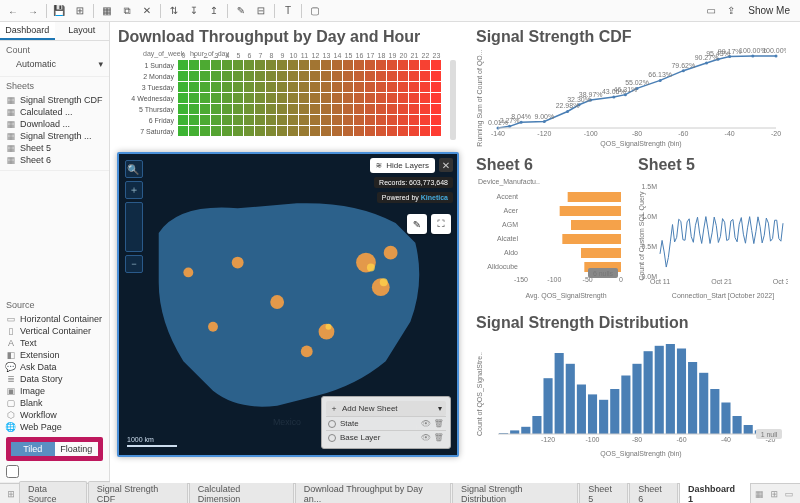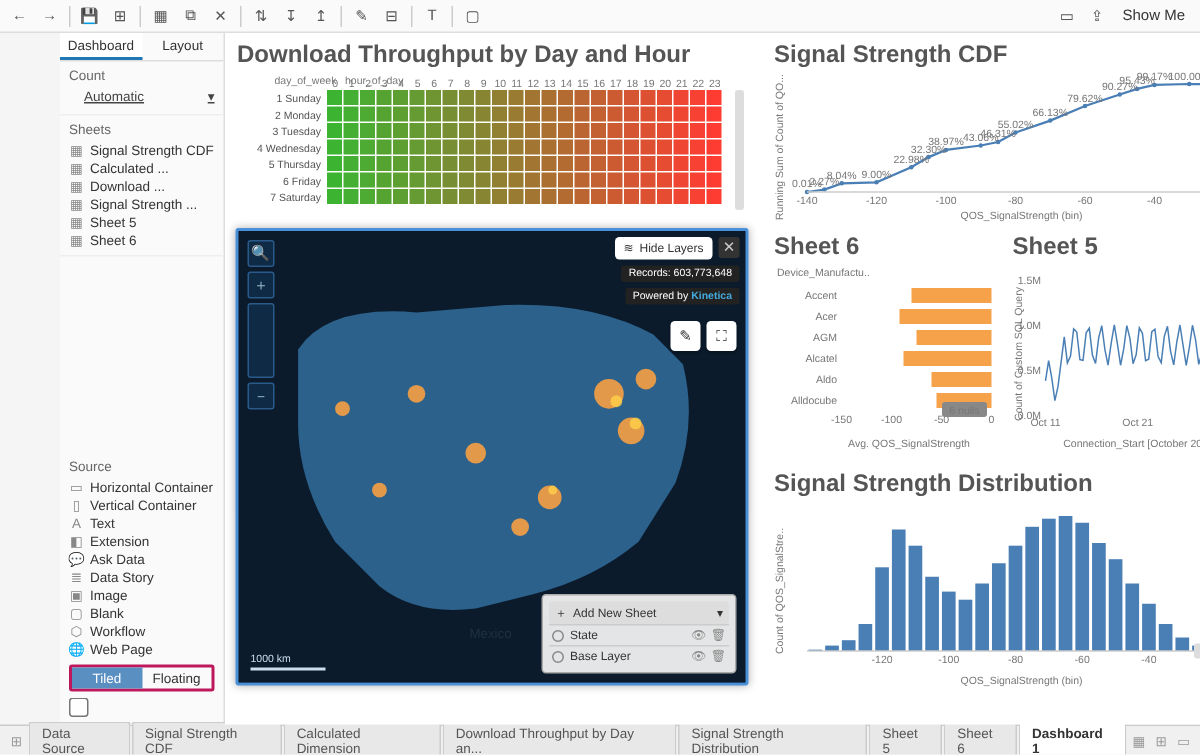--- a/index.html
+++ b/index.html
@@ -5,34 +5,34 @@
 * { box-sizing: border-box; margin: 0; padding: 0; font-family: -apple-system, "Segoe UI", Arial, sans-serif; }
 body { background: #f5f5f5; width: 800px; height: 503px; overflow: hidden; font-size: 10px; color: #333; }
 
 
 .toolbar { height: 22px; background: #fafafa; border-bottom: 1px solid #ddd; display: flex; align-items: center; padding: 0 4px; gap: 2px; }
 .tb-btn { width: 18px; height: 18px; display: flex; align-items: center; justify-content: center; border-radius: 2px; cursor: pointer; color: #555; }
 .tb-sep { width: 1px; height: 14px; background: #ccc; margin: 0 2px; }
 .tb-spacer { flex: 1; }
 .show-me { font-size: 10px; padding: 2px 6px; }
 
-.main { display: flex; height: calc(100% - 22px - 20px); padding-left: 40px; }
+.main { display: flex; height: calc(100% - 22px - 20px); }
 
 
 .left { width: 110px; background: #fafafa; border-right: 1px solid #ddd; display: flex; flex-direction: column; font-size: 9px; }
 .tabs { display: flex; border-bottom: 1px solid #ddd; }
 .tab { flex: 1; padding: 3px 0; text-align: center; cursor: pointer; font-size: 9px; border-bottom: 2px solid transparent; }
 .tab.active { border-bottom-color: #1f77b4; background: #fff; }
 .section { padding: 4px 6px; border-bottom: 1px solid #eee; }
 .section-h { font-size: 9px; color: #666; margin-bottom: 3px; display:flex; justify-content:space-between; align-items:center;}
 .indent { padding-left: 10px; font-size: 9px; color: #444; line-height: 1.5; }
 .btn-sm { border: 1px solid #ccc; background: #fff; padding: 2px 6px; font-size: 9px; border-radius: 2px; cursor: pointer; display:inline-block; margin-top:3px;}
 .sheets-list .row, .objects-list .row { display: flex; align-items: center; gap: 4px; padding: 1px 0; cursor: pointer; }
 .sheets-list .row .ic, .objects-list .row .ic { width: 10px; height: 10px; display:inline-flex; align-items:center; justify-content:center; color:#888;}
-.obj-toggle { display:flex; border:2px solid #be185d; border-radius:2px; margin-top:4px; font-size:9px; }
+.obj-toggle { display:flex; border:5px solid #be185d; border-radius:2px; margin-top:4px; font-size:9px; }
 .obj-toggle div { flex:1; text-align:center; padding:2px; cursor:pointer; }
 .obj-toggle .on { background:#5a8fc2; color:#fff; }
 .chk { display:flex; align-items:center; gap:3px; margin-top:4px; font-size:9px; }
 
 
 .canvas { flex: 1; background: #fff; position: relative; padding: 6px 8px; overflow:hidden;}
 .canvas-grid { display: grid; grid-template-columns: 350px 1fr; grid-template-rows: 120px 150px 150px; gap: 8px; height:100%;}
 .tile { position: relative; }
 .tile-title { font-size: 16px; color: #555; margin-bottom: 2px; font-weight:700;}
 .tick { font-size: 7px; fill: #777; }
@@ -100,21 +100,21 @@
 
   <div class="left">
     <div class="tabs">
       <div class="tab active">Dashboard</div>
       <div class="tab">Layout</div>
     </div>
     <div class="section">
       <div class="section-h">
           <span>Count</span>
         </div>
-      <div class="indent" style="display:flex; justify-content:space-between;text-decoration:underline;">
+      <div class="indent" style="display:flex; justify-content:space-between;">
         <span>Automatic</span>
         <span>▾</span>
       </div>
     </div>
     <div class="section" style="flex:0 0 auto;">
       <div class="section-h">
           <span>Sheets</span>
         </div>
       <div class="sheets-list">
         <div class="row">

